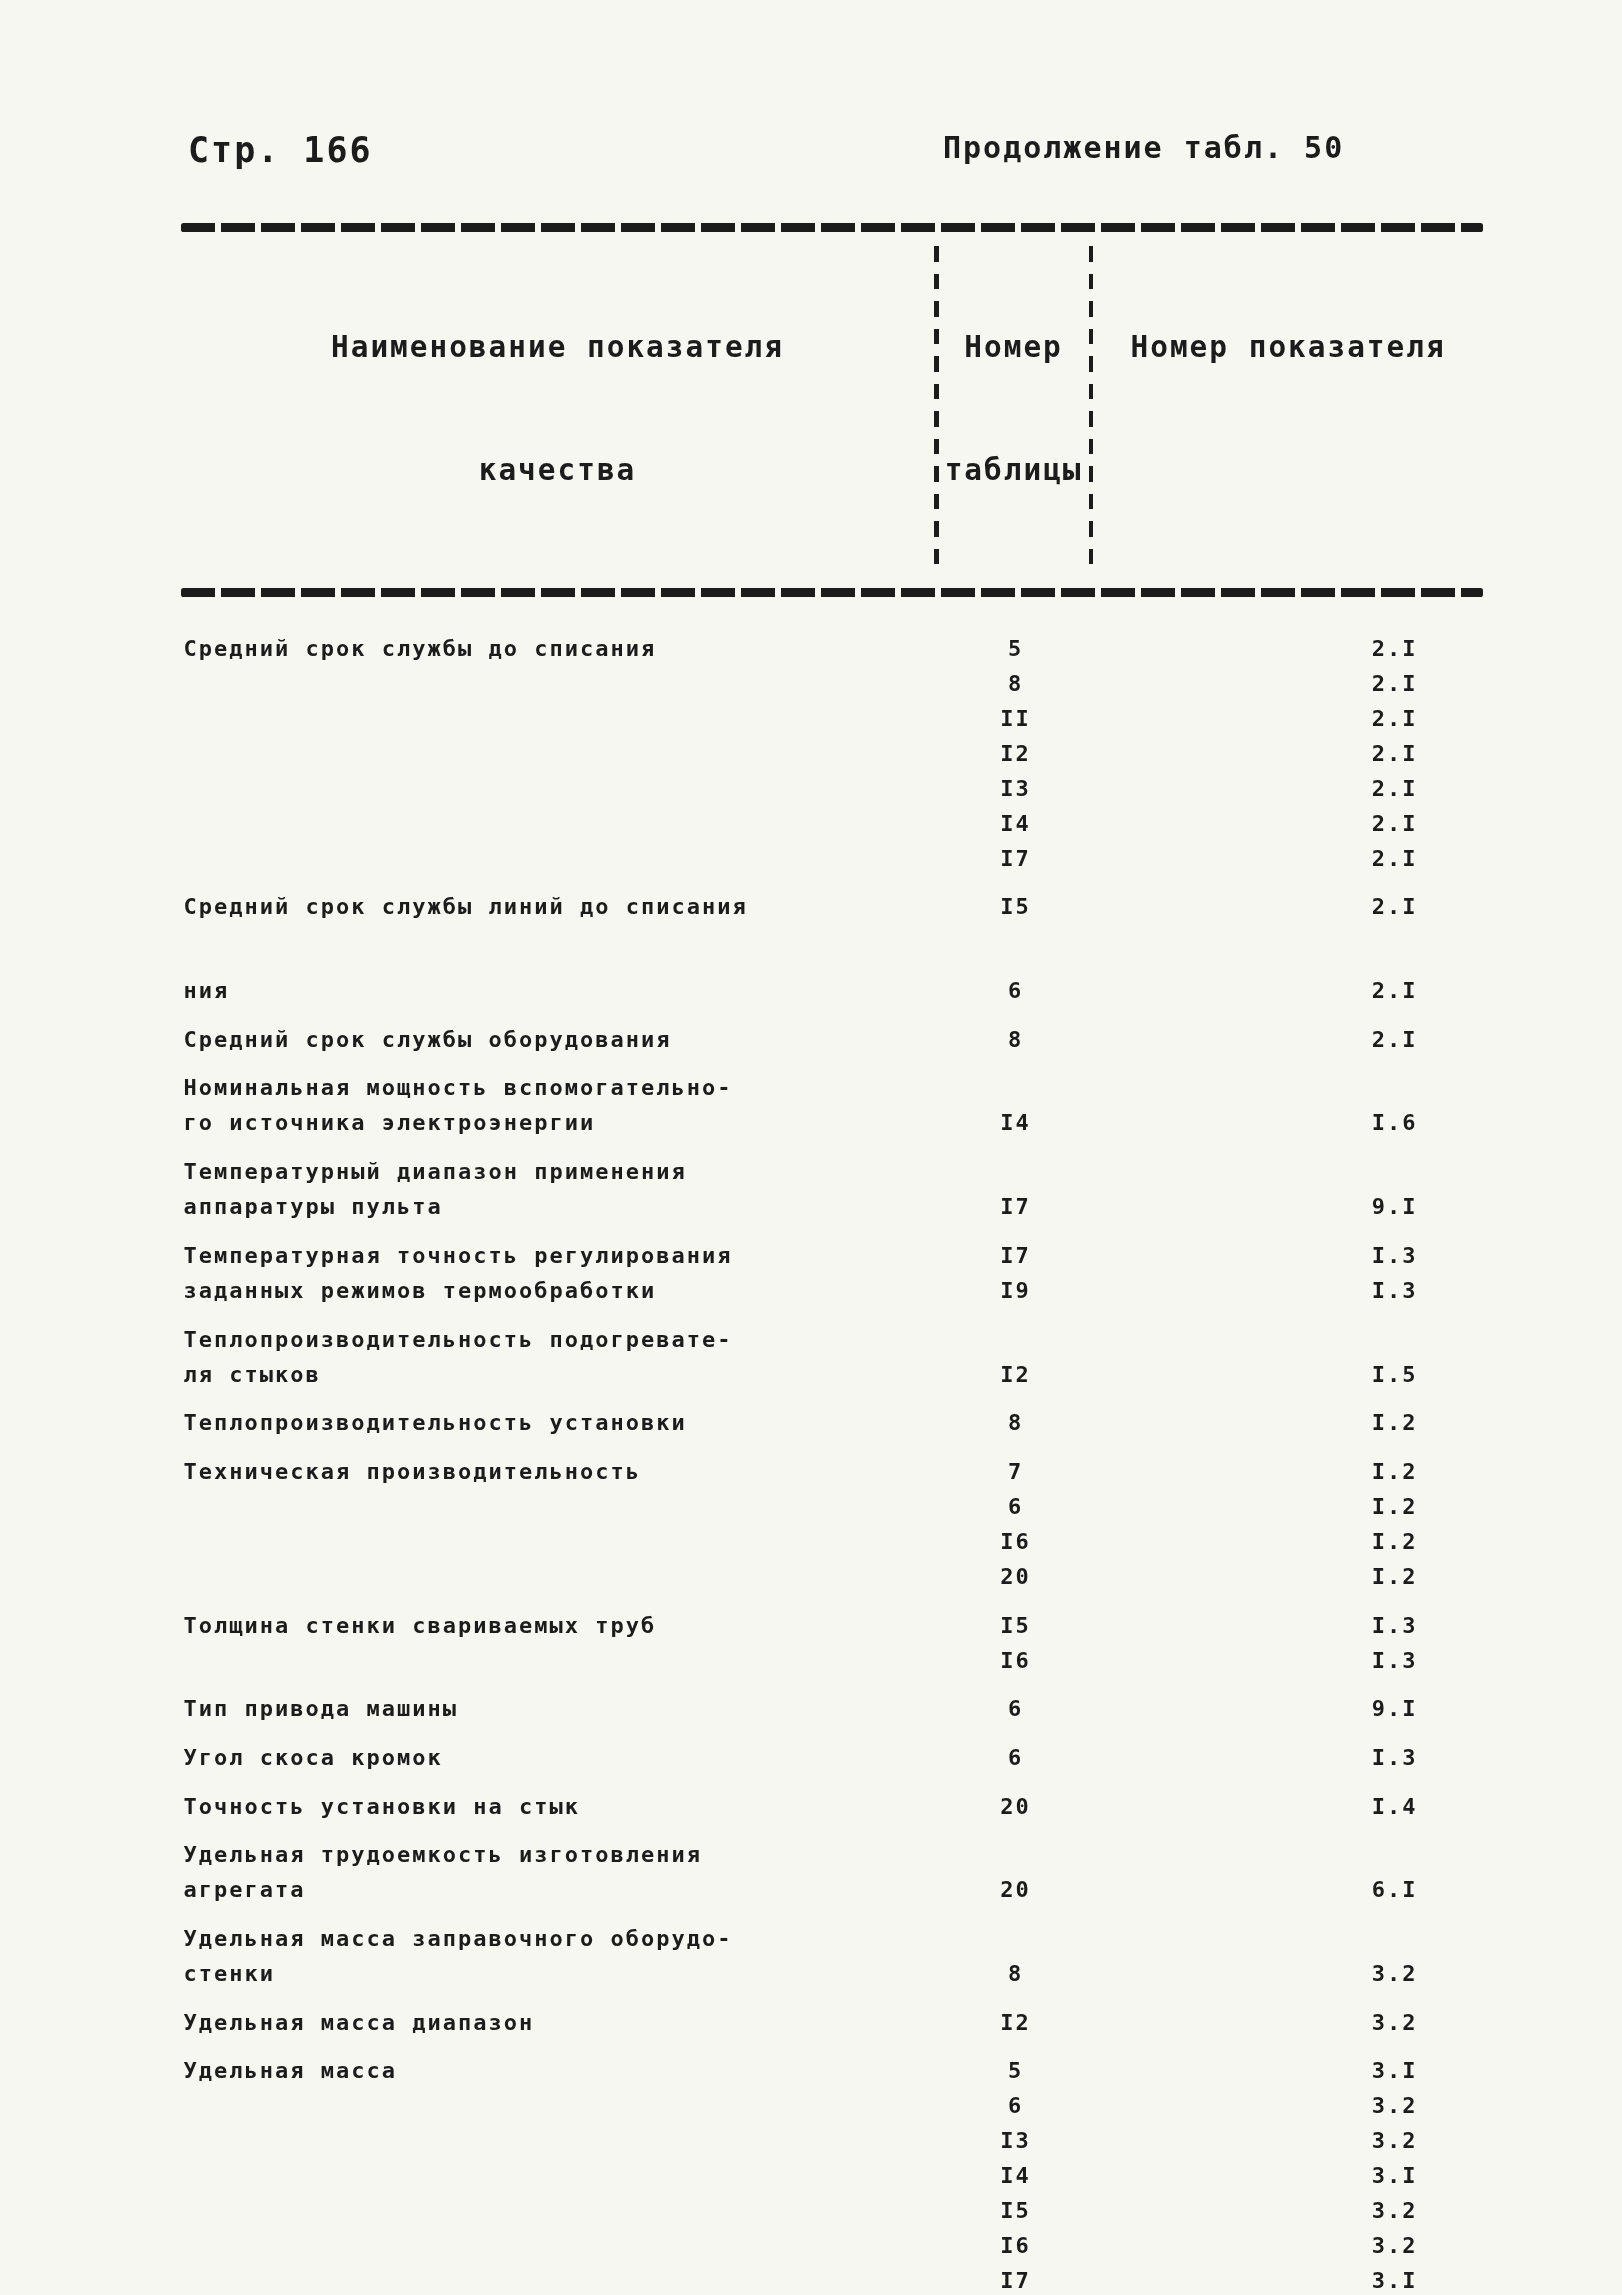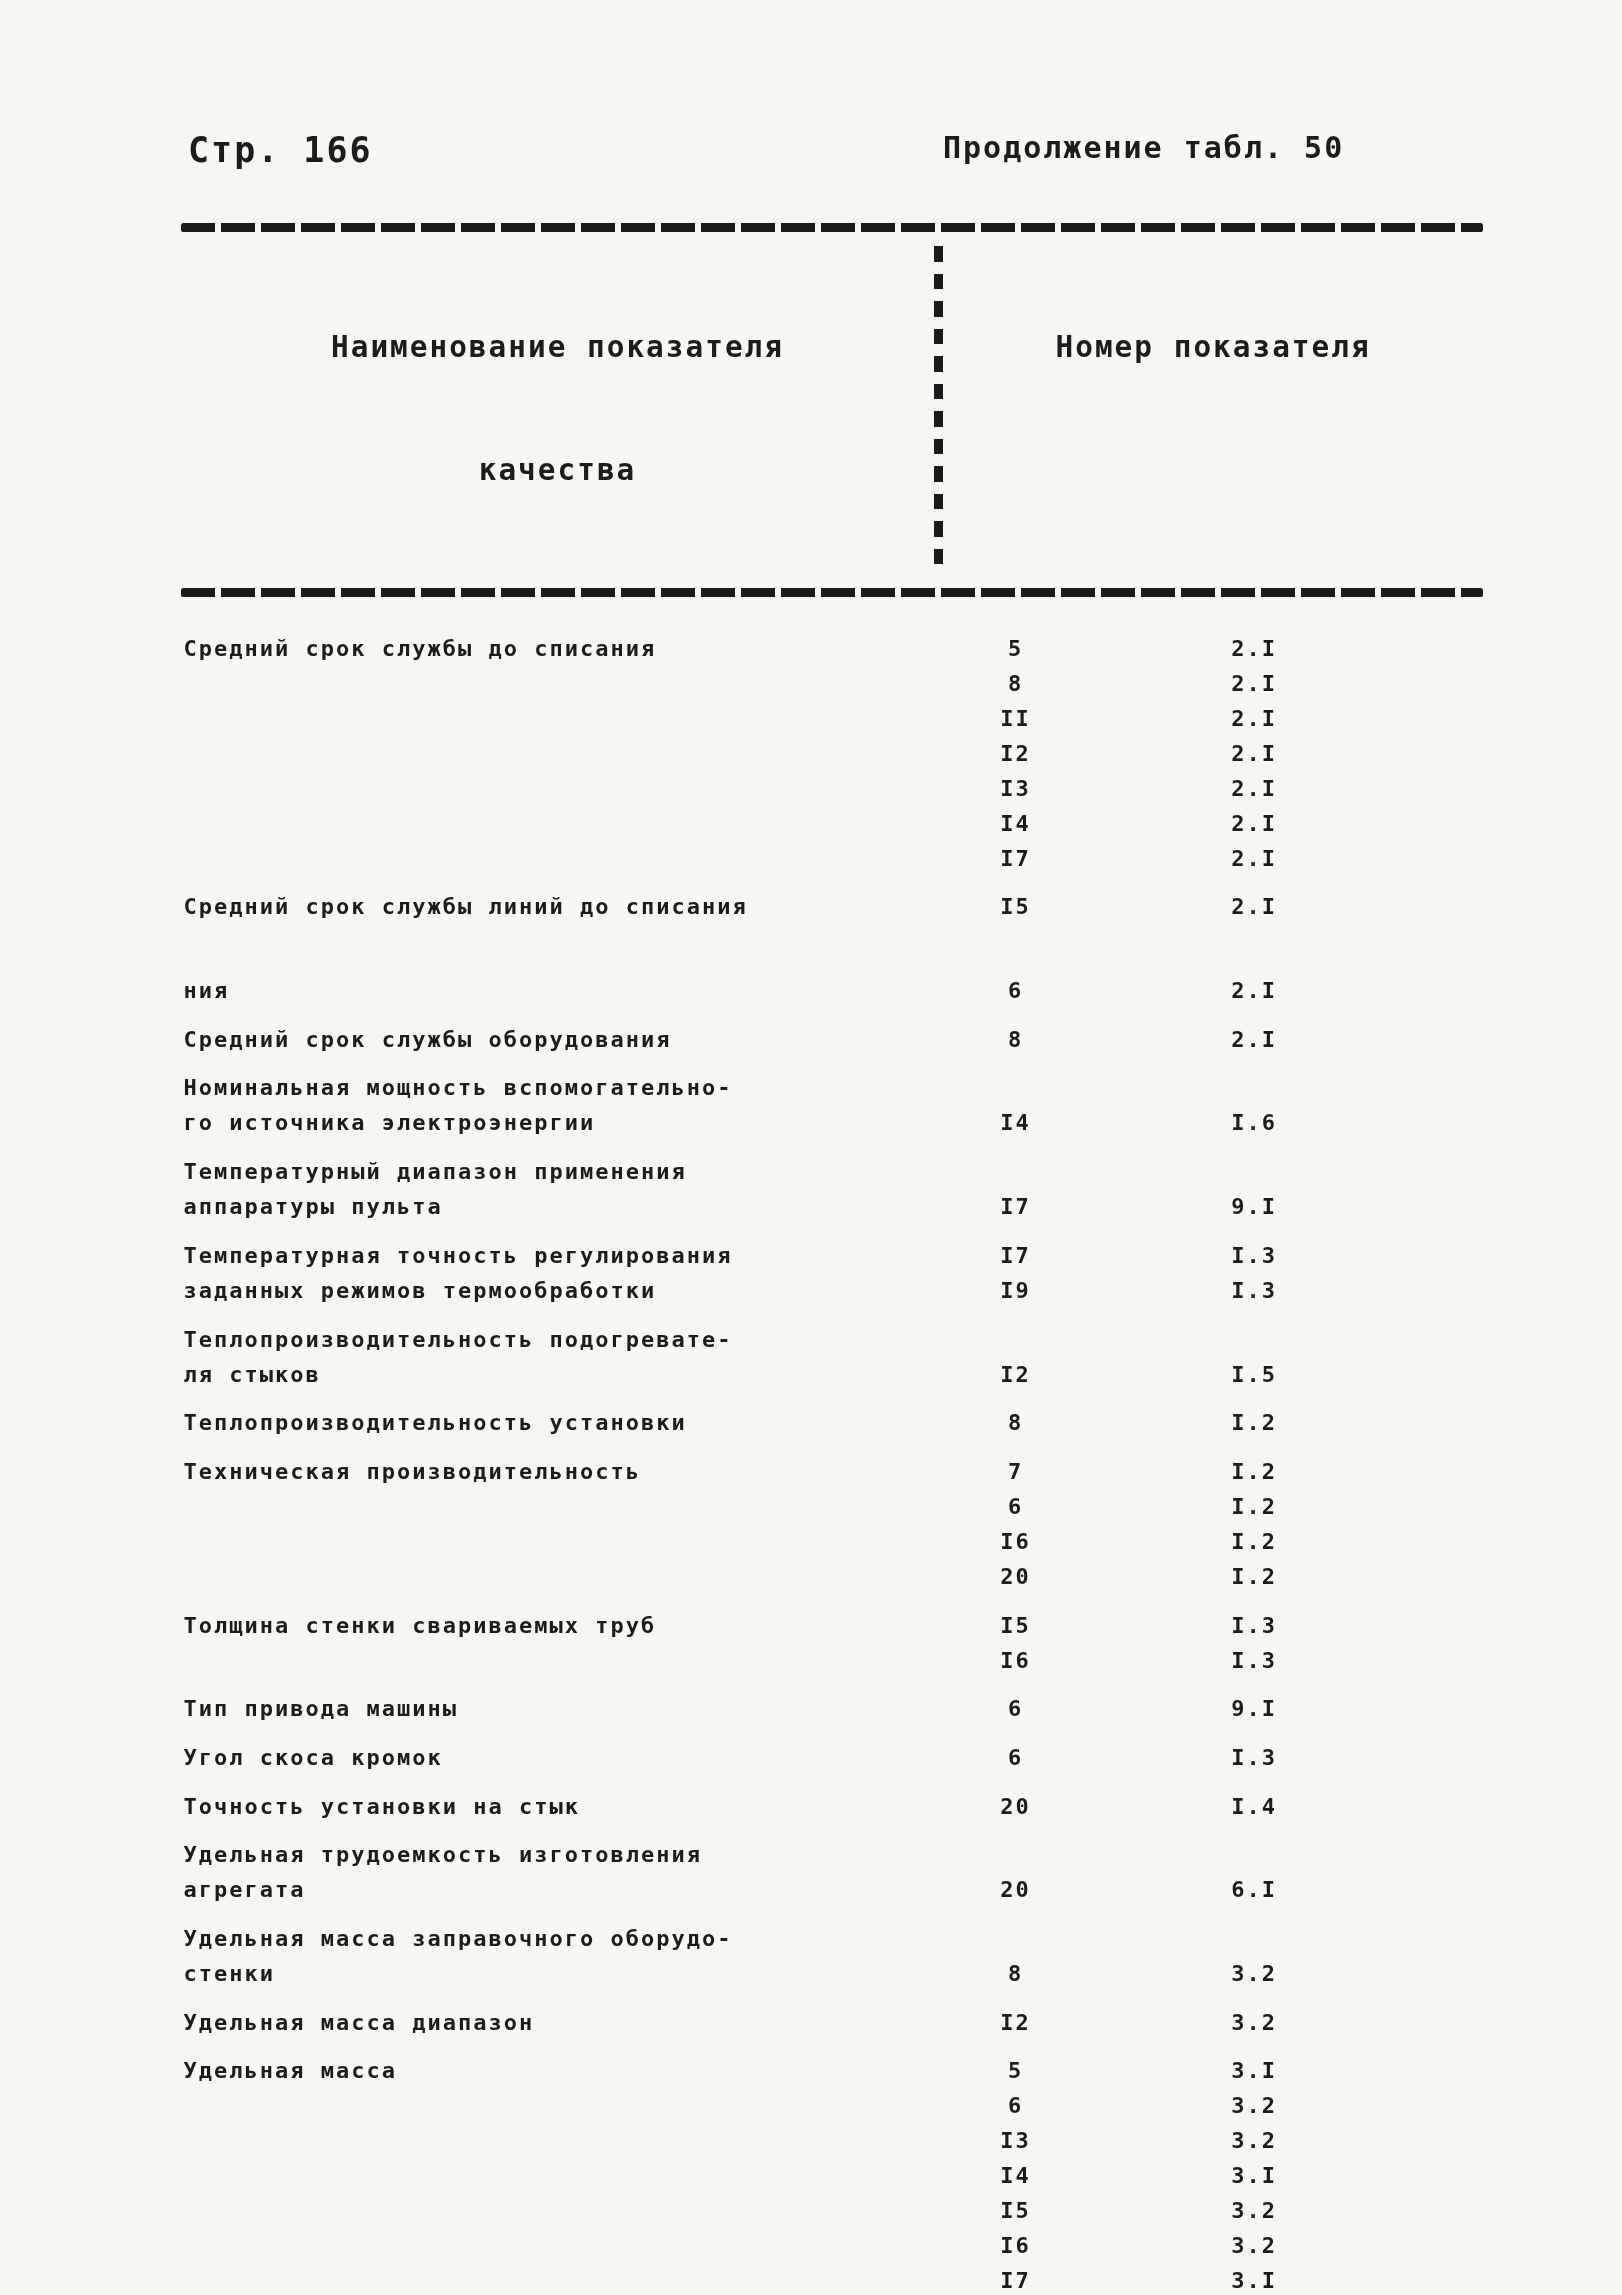--- a/index.html
+++ b/index.html
@@ -66,41 +66,45 @@
   .trow { margin-bottom: 13.7px; }
   .tline {
     display: flex;
     height: 35px;
     line-height: 35px;
     font-size: 22px;
     letter-spacing: 2px;
   }
   .c-name { width: 757px; white-space: pre; padding-left: 2.6px; }
   .c-num  { width: 150px; text-align: center; }
-  .c-ind  { width: 327px; text-align: center; }
+  .c-ind  { width: 327px; text-align: right; }
 </style>
 </head>
 <body>
 
 <div class="page">
 
   <div class="page-label">Стр. 166</div>
 
   <div class="cont-label">Продолжение табл. 50</div>
 
   <div class="doc-table">
 
     <div class="rule"></div>
 
     <div class="thead">
       <div class="th th-name">
         <div>Наименование показателя</div>
         <div>качества</div>
       </div>
       <div class="vsep"></div>
+      <div class="th th-num">
+        <div>Номер</div>
+        <div>таблицы</div>
+      </div>
       <div class="vsep"></div>
       <div class="th th-ind">
         <div>Номер показателя</div>
       </div>
     </div>
 
     <div class="rule"></div>
 
     <div class="tbody">
         <div class="trow">

